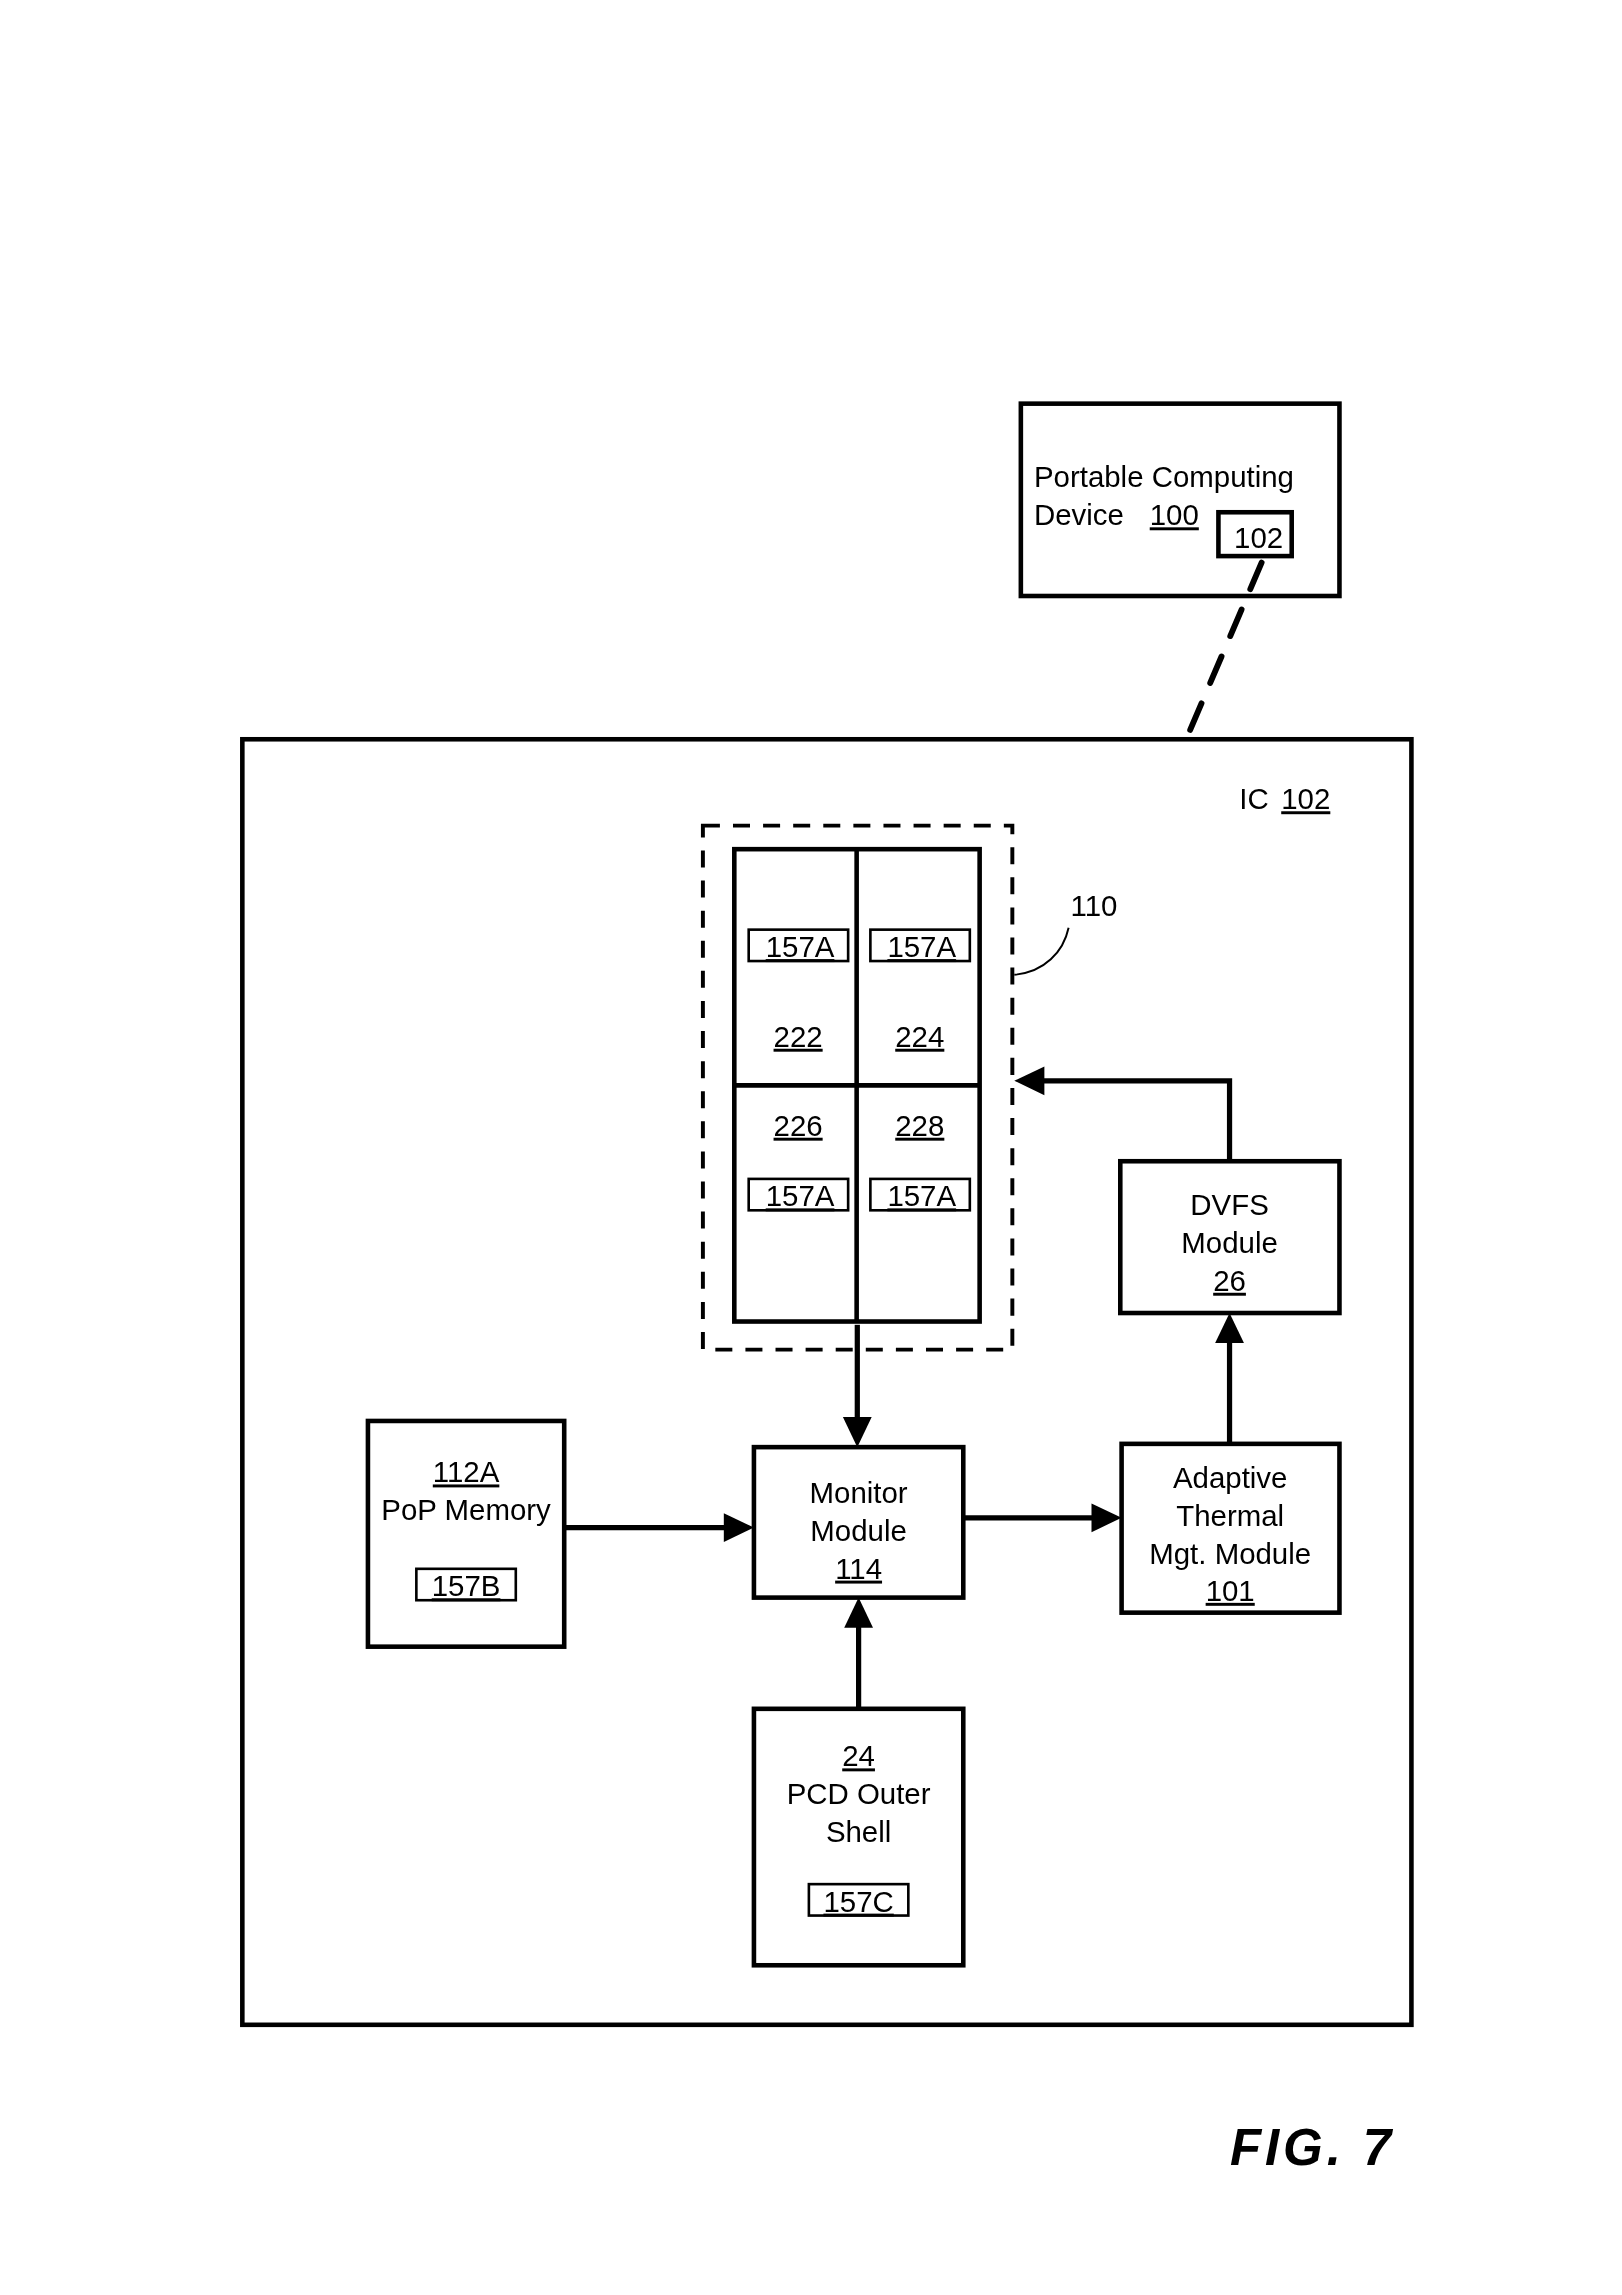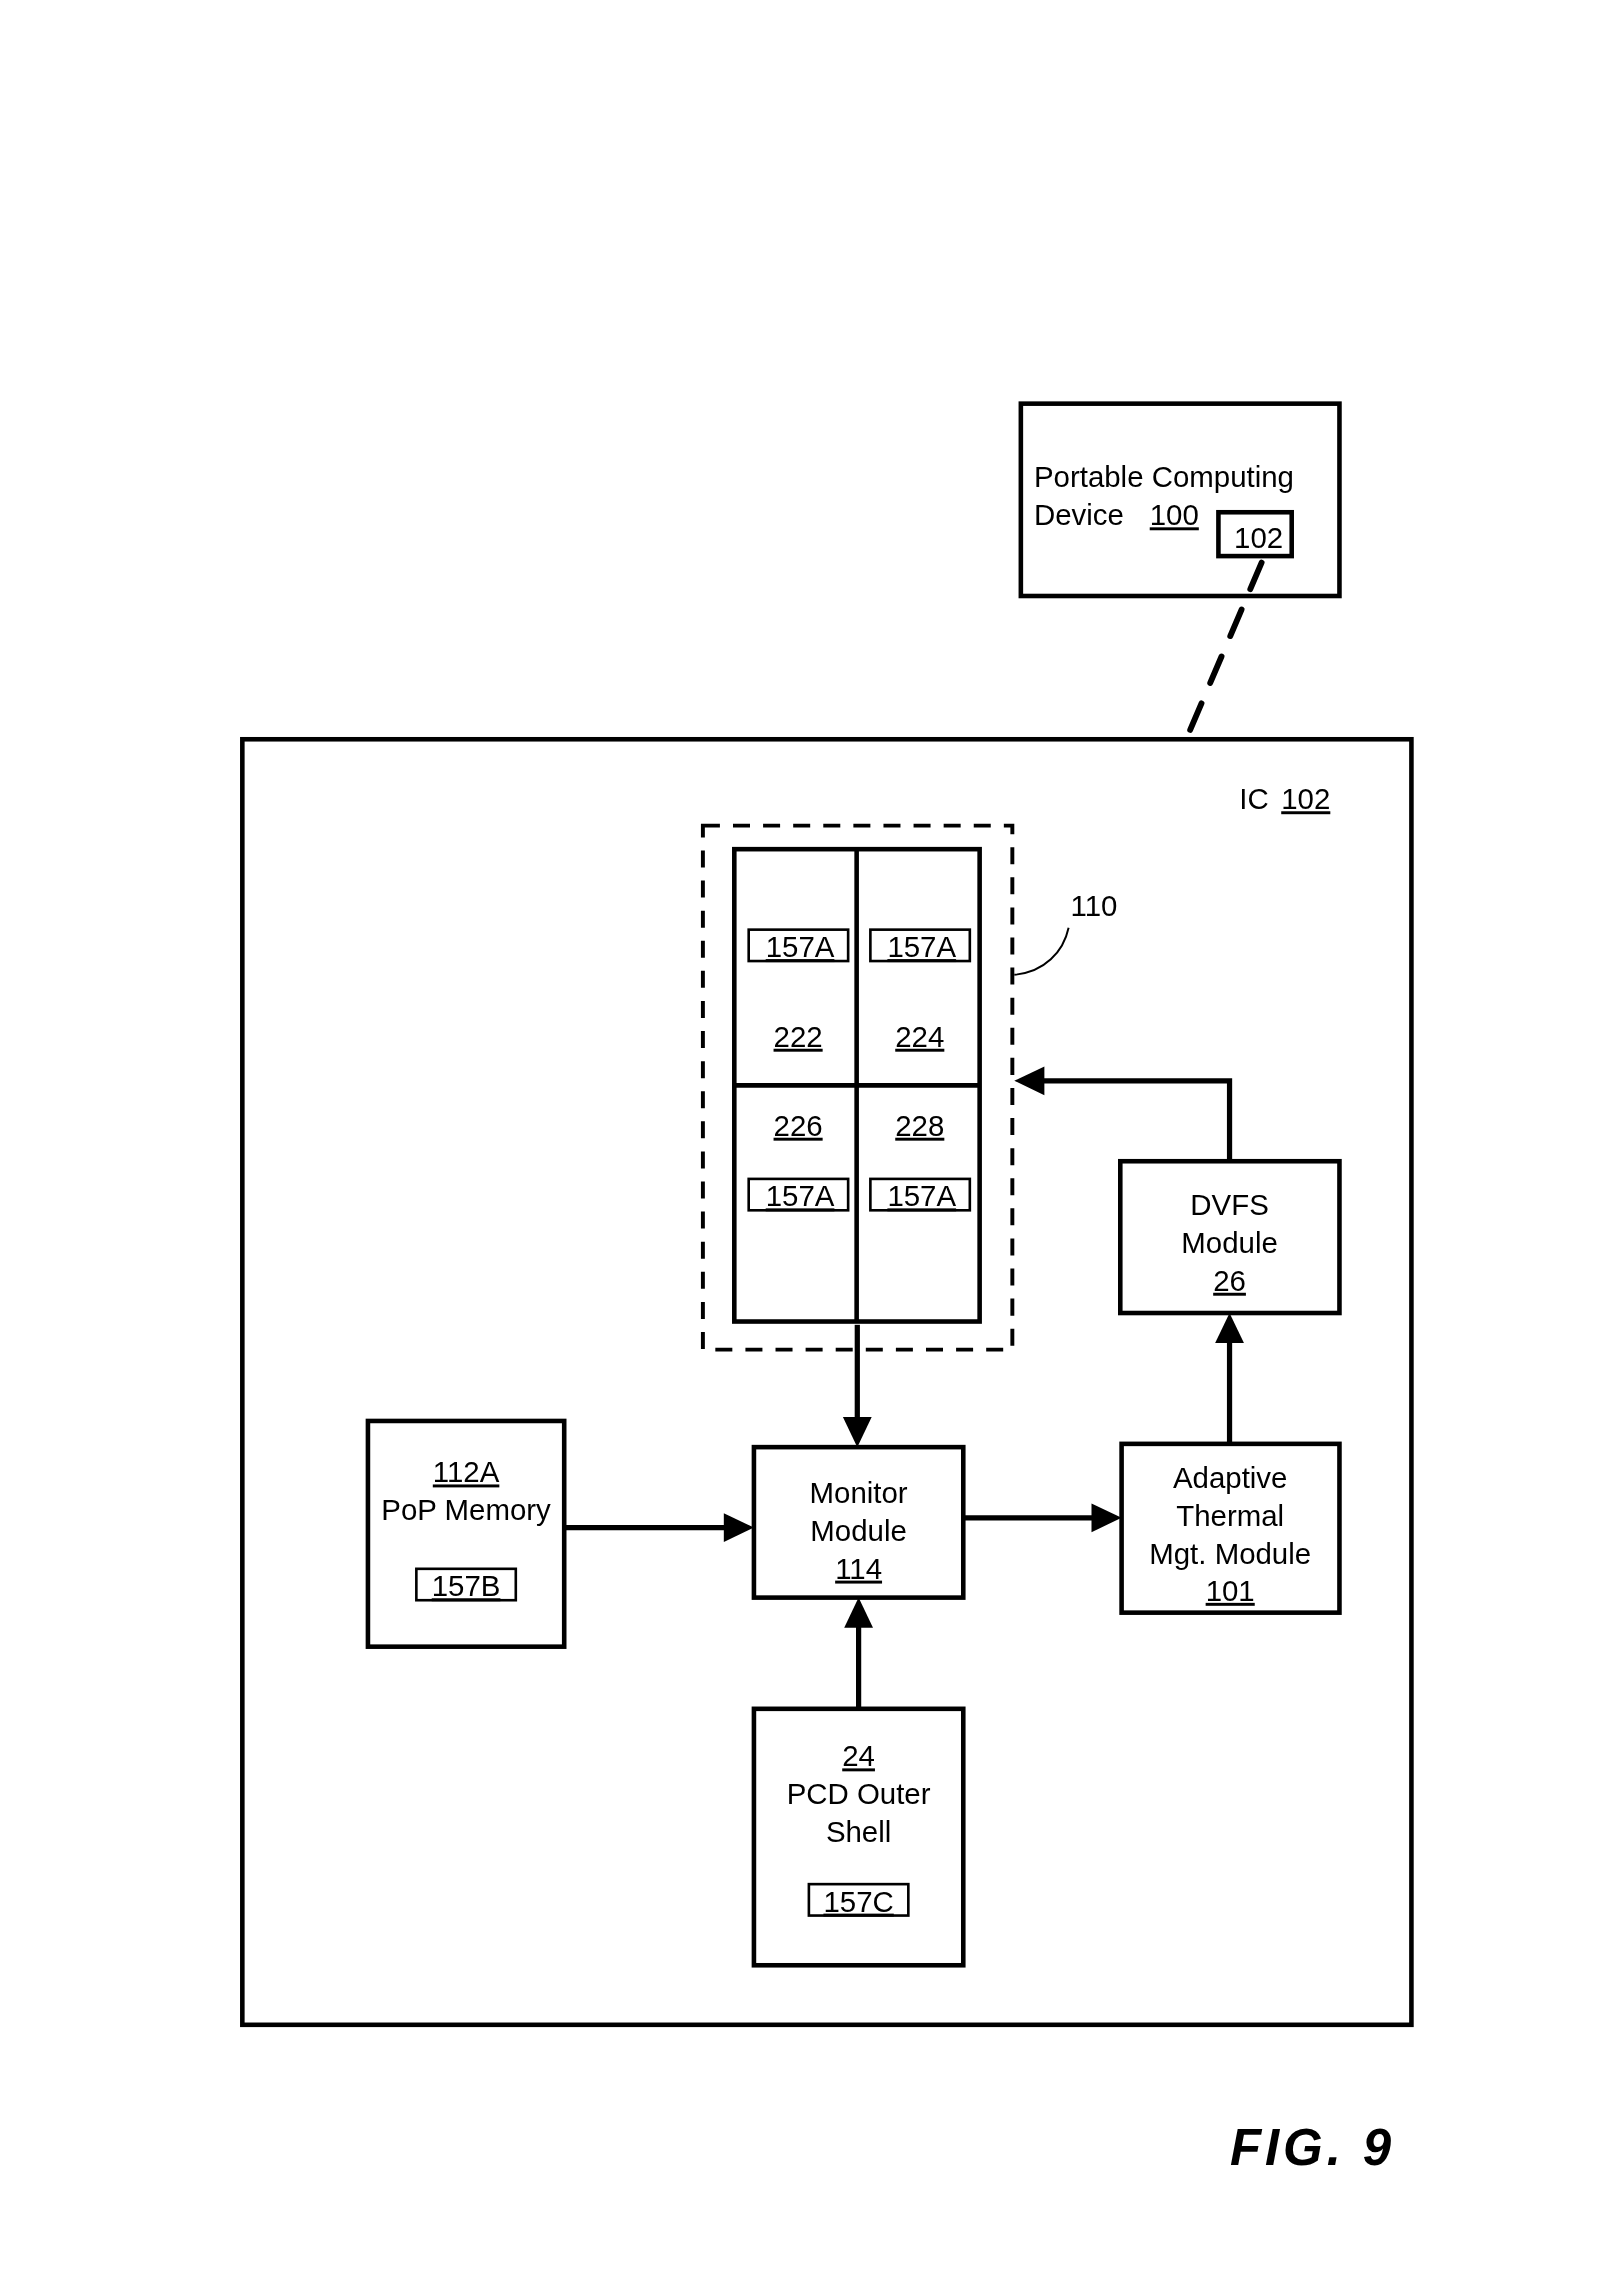--- a/index.html
+++ b/index.html
@@ -175,16 +175,16 @@
     <text x="1312" y="2758" class="lbl" text-anchor="middle">PCD Outer</text>
     <text x="1312" y="2816" class="lbl" text-anchor="middle">Shell</text>
     <rect x="1236" y="2880" width="152" height="48" class="box-stroke-thin"></rect>
     <text x="1312" y="2922" class="lbl-u" text-anchor="middle">157C</text>
 
     <path d="M 1312 2612 L 1312 2480" class="conn"></path>
     <polygon points="1312,2442 1290,2488 1334,2488" fill="#000000"></polygon>
 
   </svg>
 
-  <div class="fig-caption">FIG.  9</div>
+  <div class="fig-caption">FIG.  7</div>
 
 </div>
 
 
 </body></html>

